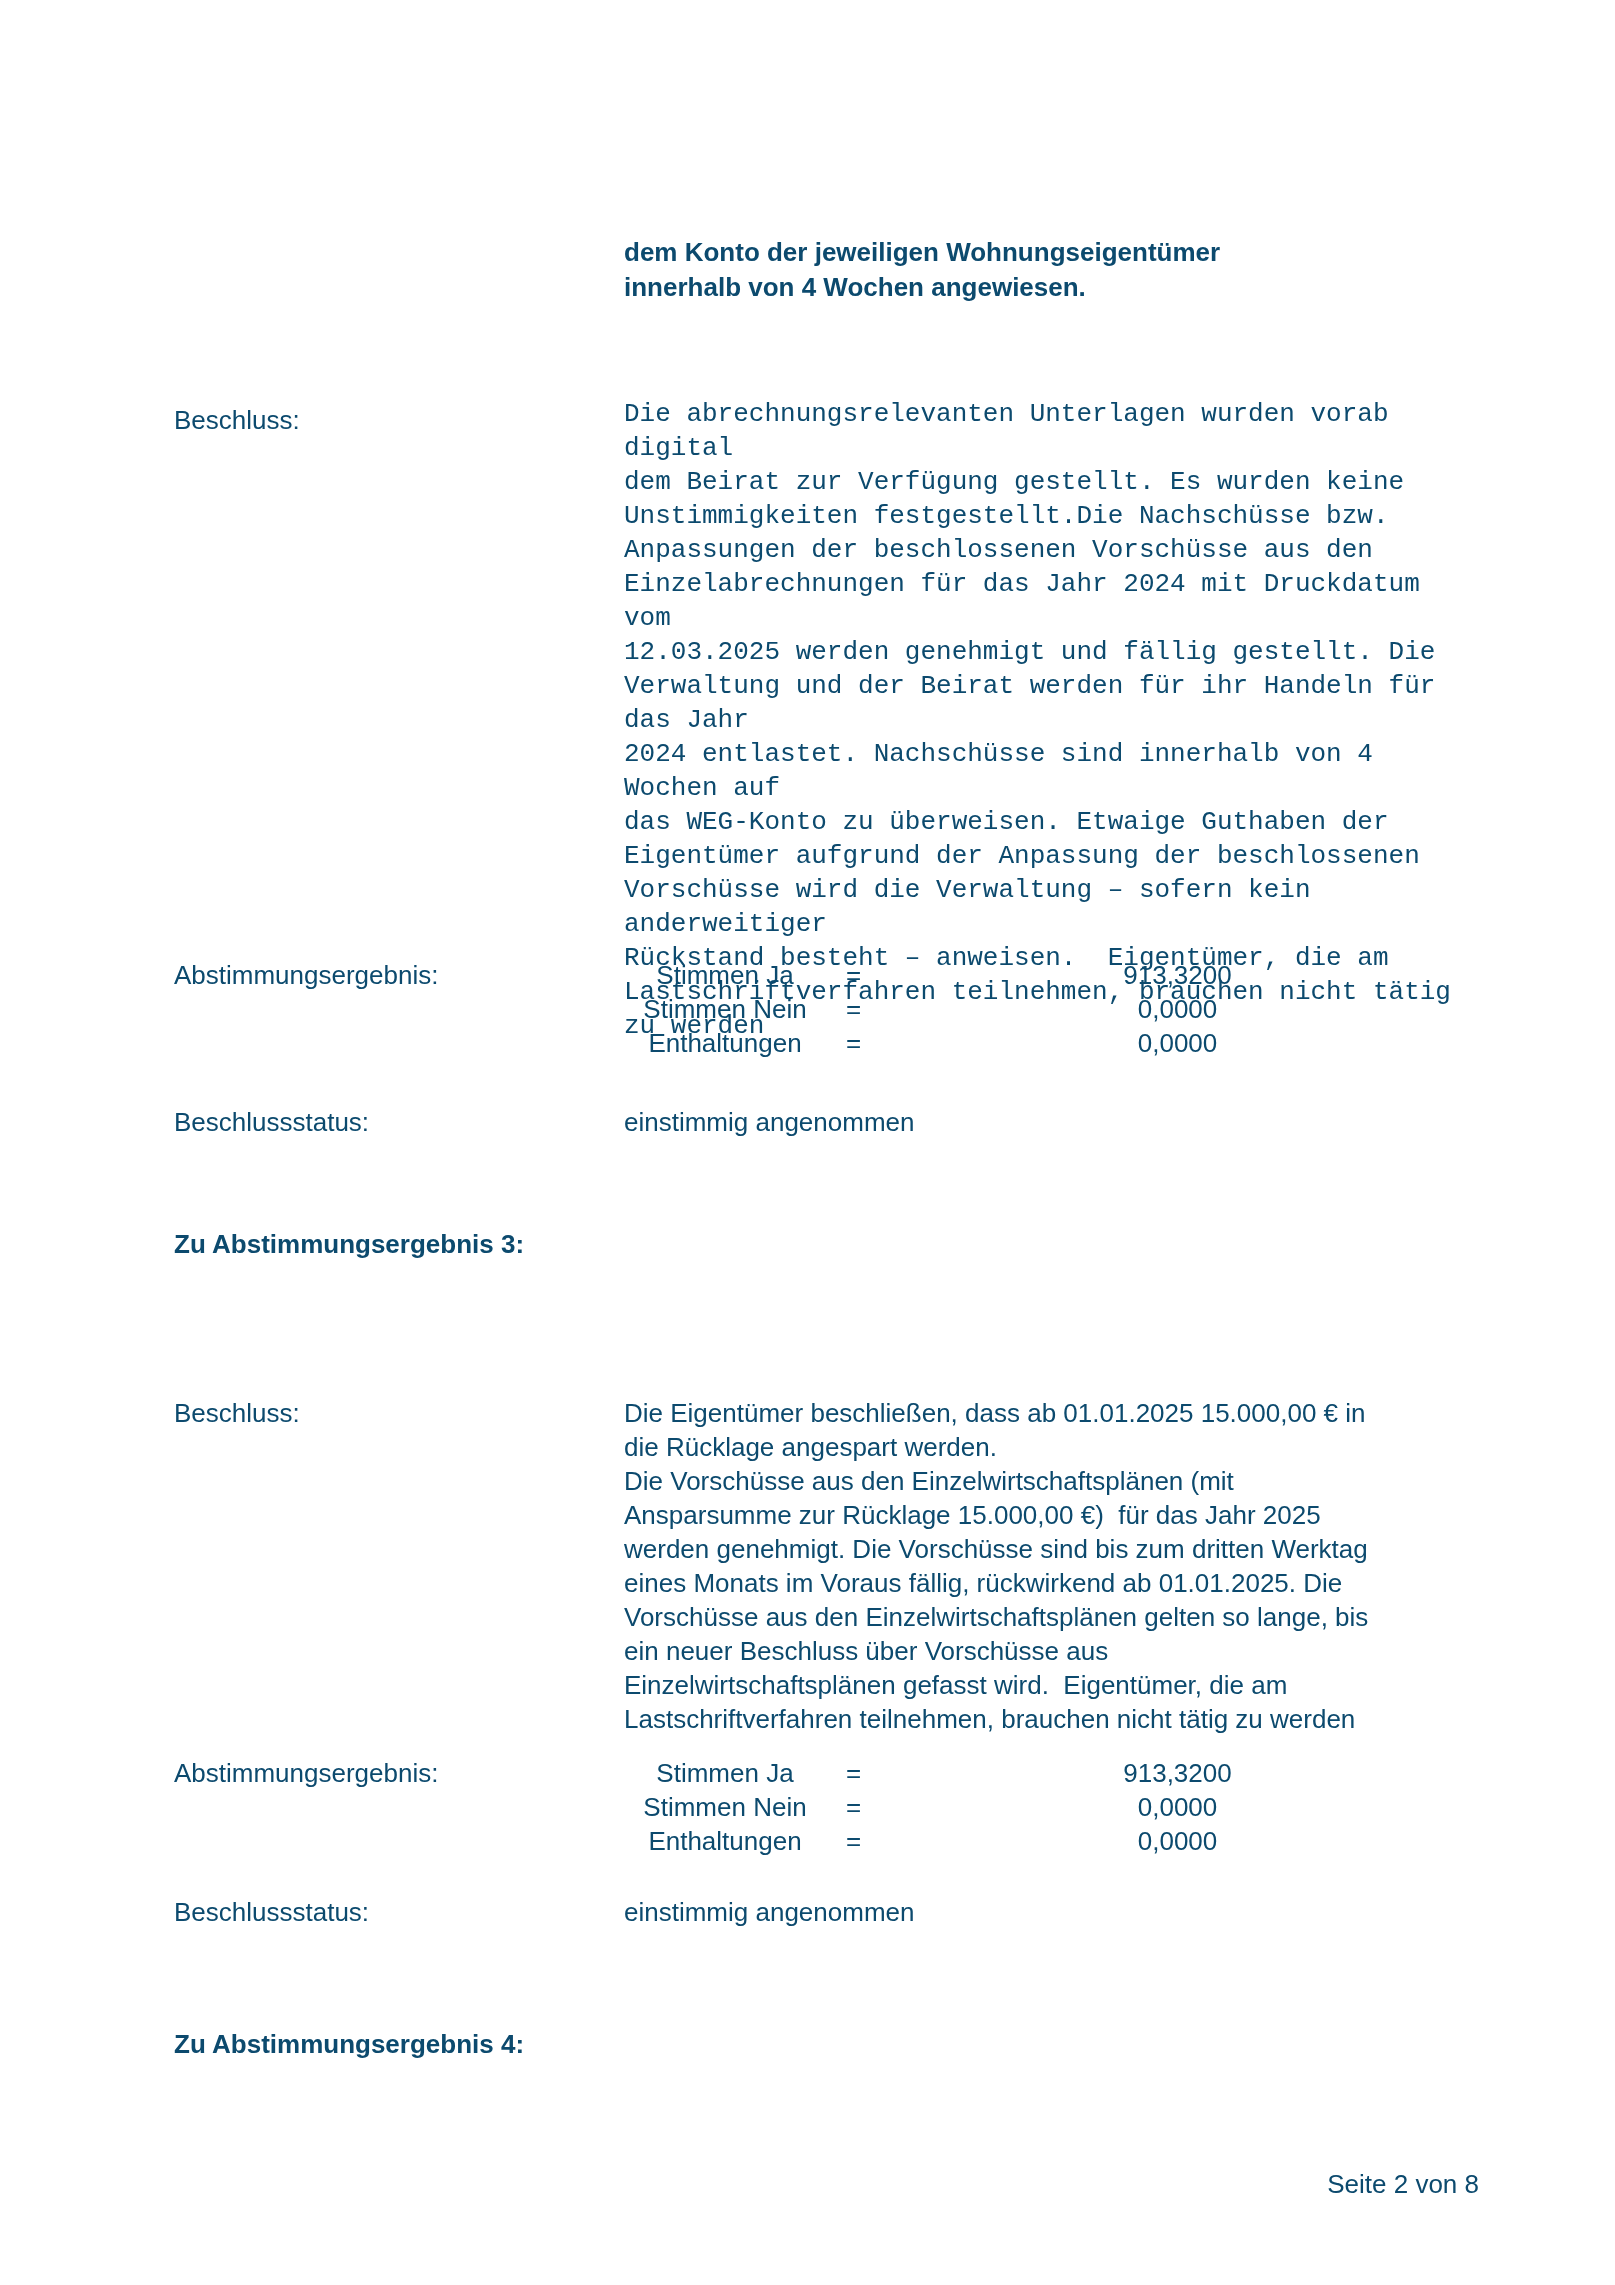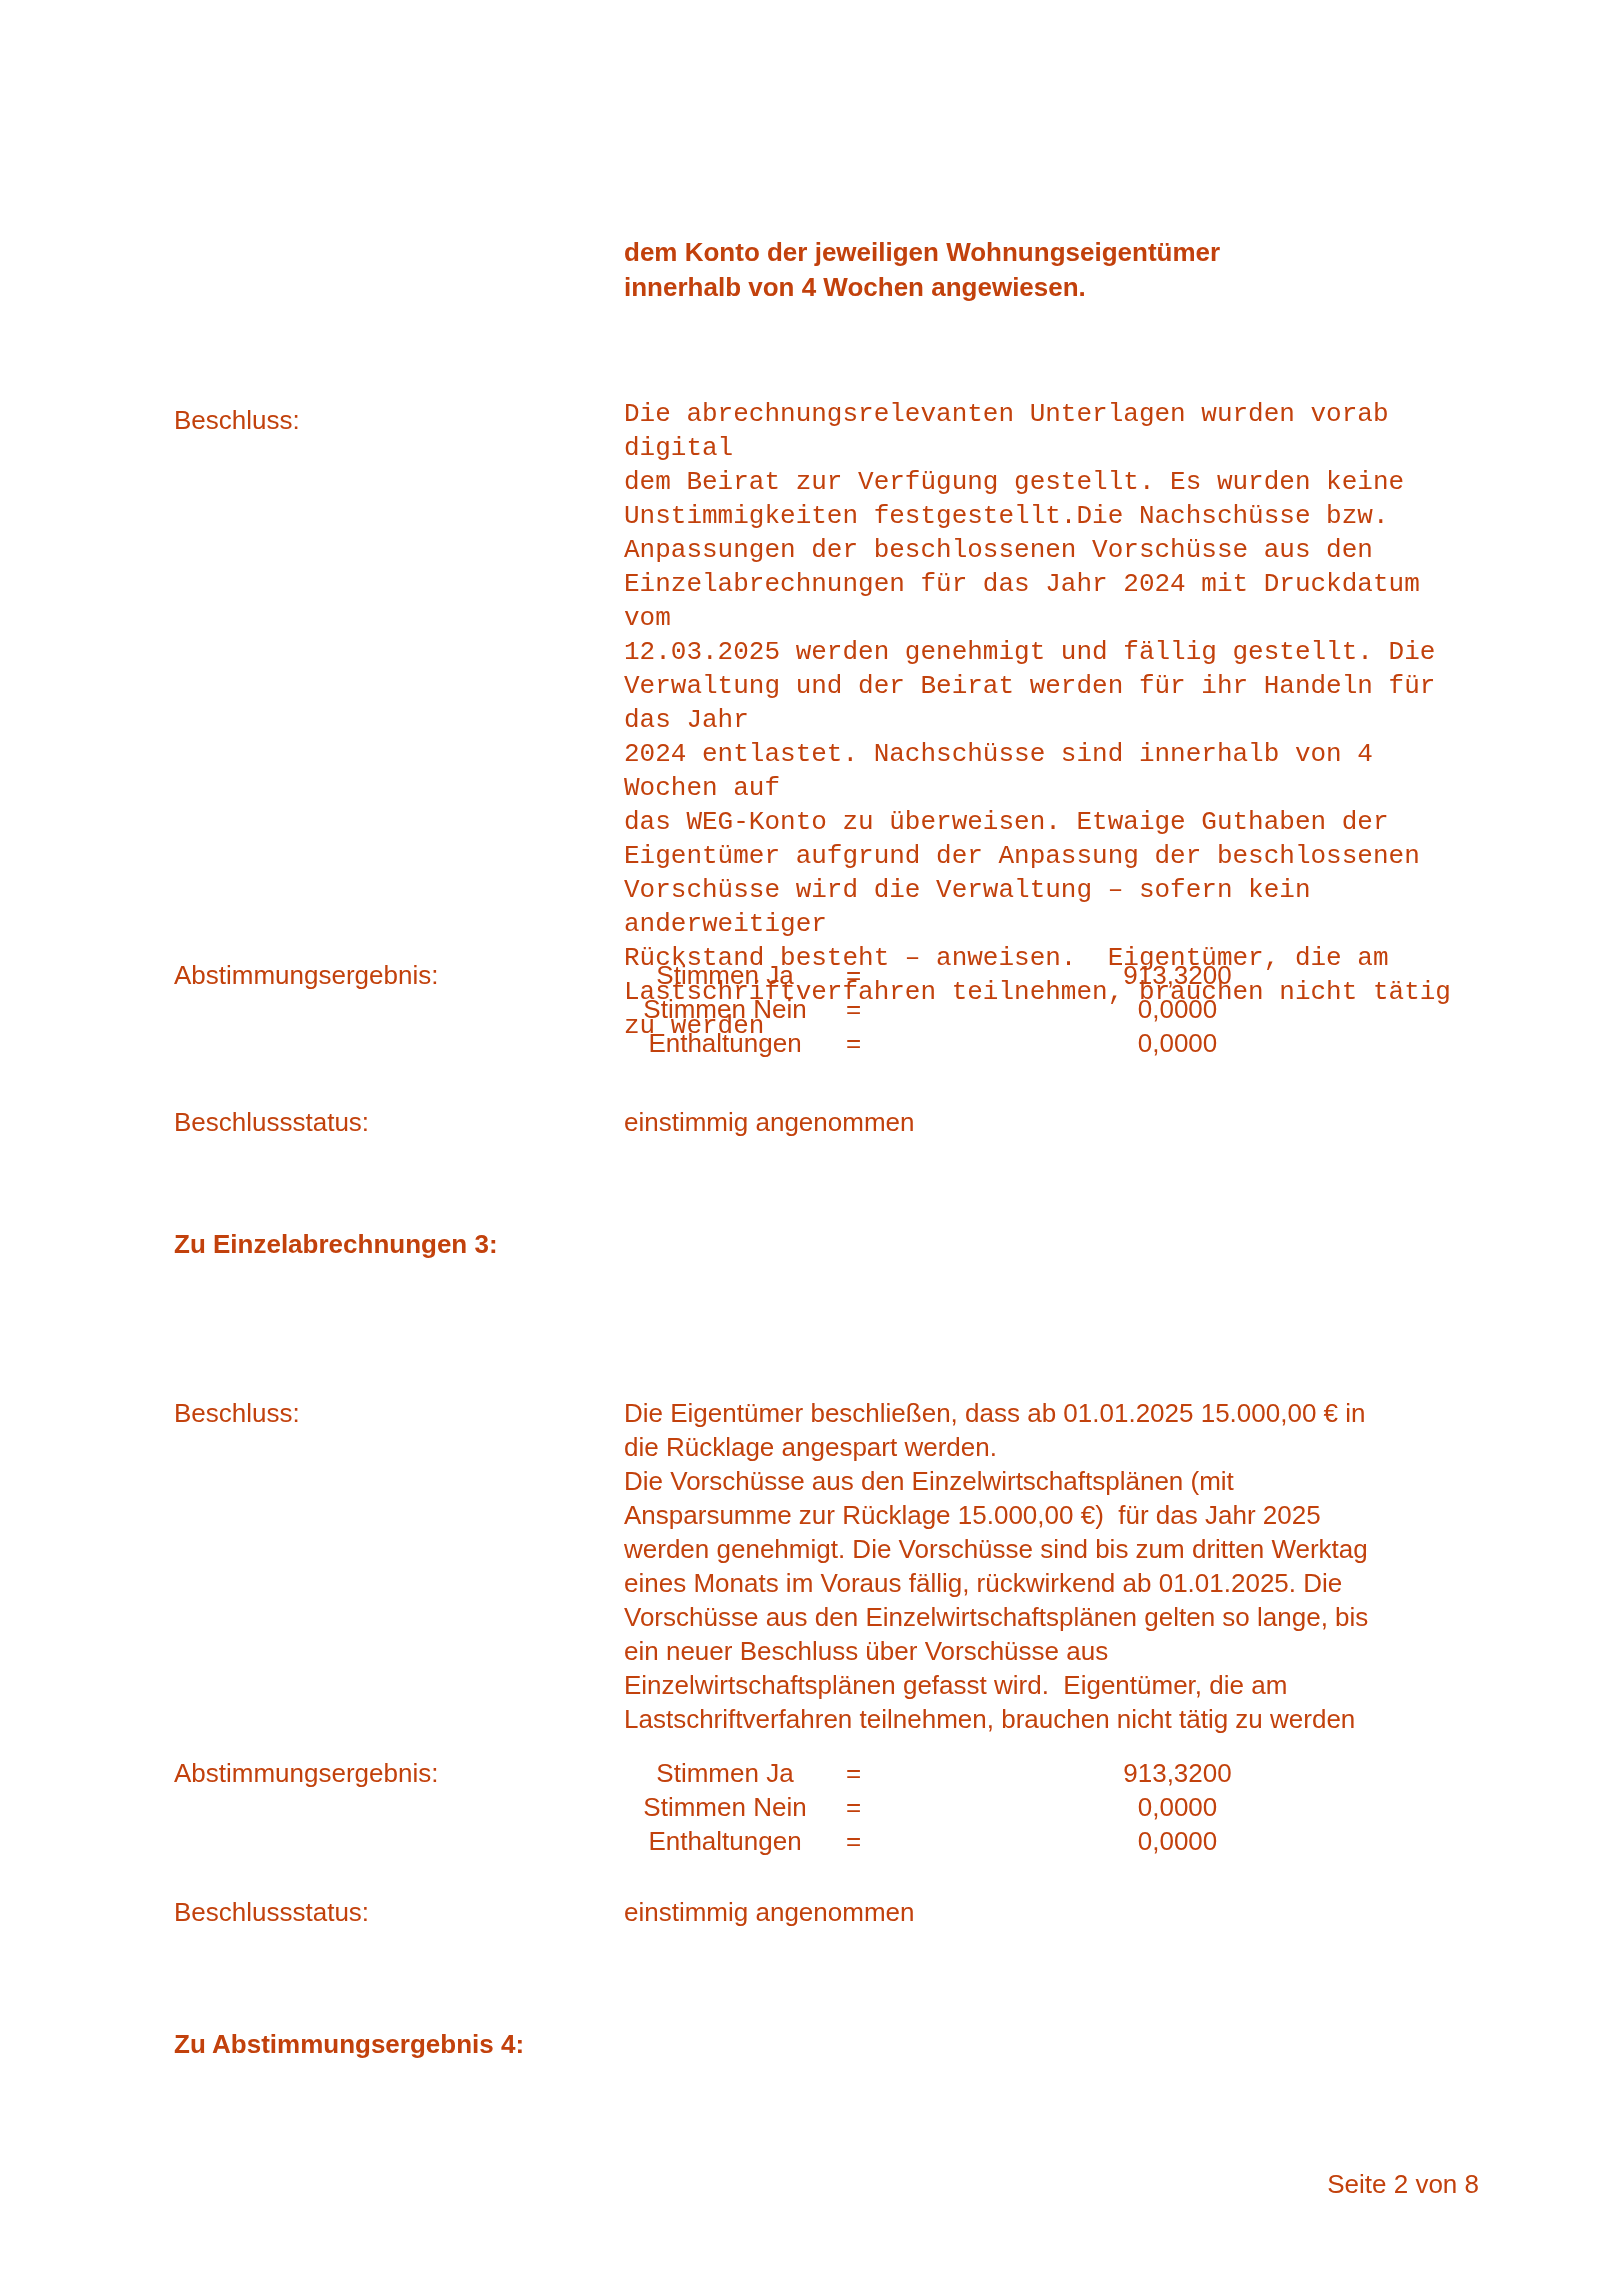--- a/index.html
+++ b/index.html
@@ -5,21 +5,21 @@
   html, body {
     margin: 0;
     padding: 0;
     background: #ffffff;
   }
   .page {
     position: relative;
     width: 1616px;
     height: 2285px;
     background: #ffffff;
-    color: #c2410c;
+    color: #0c4a6e;
     font-family: "Liberation Sans", sans-serif;
     font-size: 26px;
     line-height: 34px;
   }
   .abs { position: absolute; }
   .label-col { left: 174px; }
   .content-col {
     left: 624px;
     width: 850px;
     white-space: pre-wrap;
@@ -69,21 +69,21 @@
     <span>=</span>
     <span>0,0000</span>
     <span>Enthaltungen</span>
     <span>=</span>
     <span>0,0000</span>
   </div>
 
   <div class="abs label-col" style="top: 1105px;">Beschlussstatus:</div>
   <div class="abs content-col" style="top: 1105px;">einstimmig angenommen</div>
 
-  <div class="abs label-col bold" style="top: 1227px;">Zu Einzelabrechnungen 3:</div>
+  <div class="abs label-col bold" style="top: 1227px;">Zu Abstimmungsergebnis 3:</div>
 
   <div class="abs label-col" style="top: 1396px;">Beschluss:</div>
   <div class="abs content-col" style="top: 1396px;">Die Eigentümer beschließen, dass ab 01.01.2025 15.000,00 € in
 die Rücklage angespart werden.
 Die Vorschüsse aus den Einzelwirtschaftsplänen (mit
 Ansparsumme zur Rücklage 15.000,00 €)  für das Jahr 2025
 werden genehmigt. Die Vorschüsse sind bis zum dritten Werktag
 eines Monats im Voraus fällig, rückwirkend ab 01.01.2025. Die
 Vorschüsse aus den Einzelwirtschaftsplänen gelten so lange, bis
 ein neuer Beschluss über Vorschüsse aus

